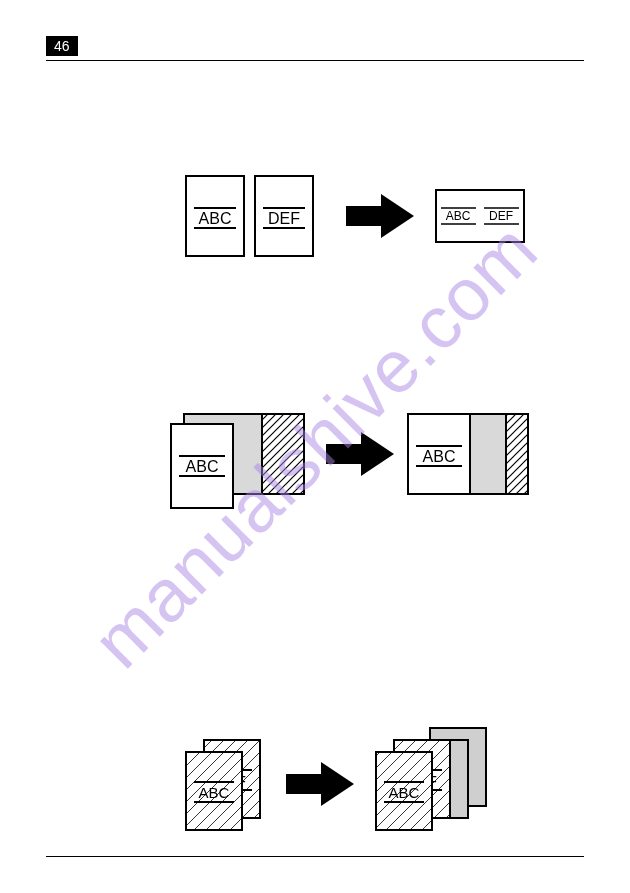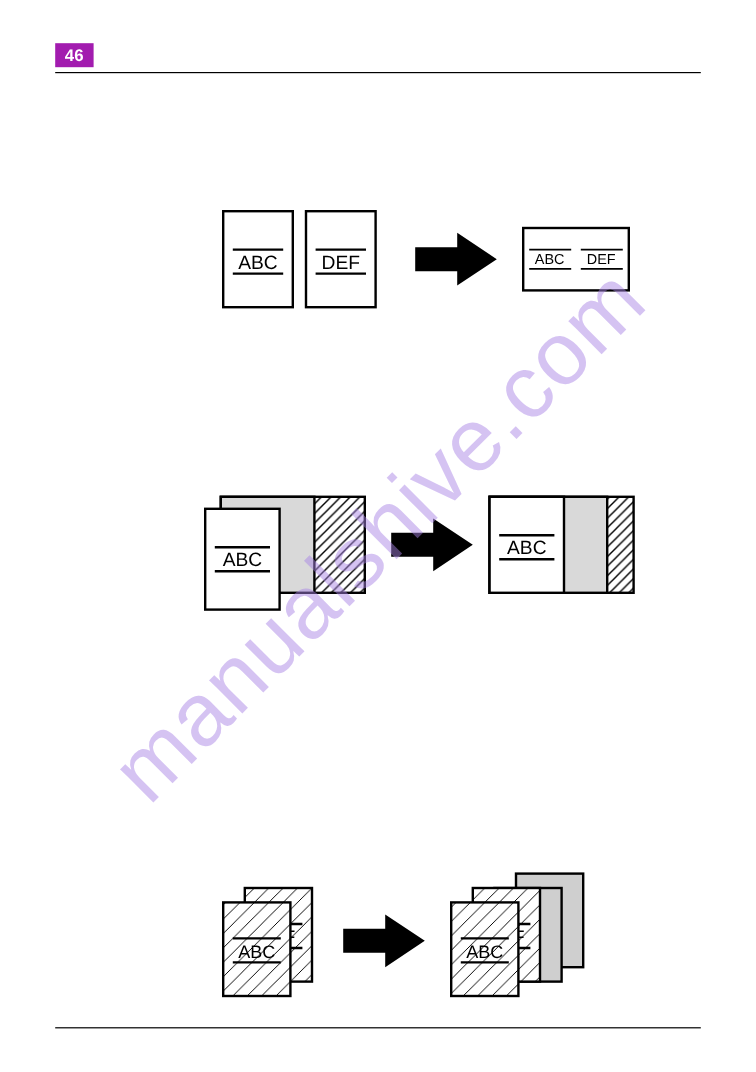--- a/index.html
+++ b/index.html
@@ -16,23 +16,23 @@
     left: 46px;
     right: 46px;
     top: 36px;
     bottom: 36px;
   }
   .header {
     position: relative;
     height: 26px;
   }
   .pnum {
-    background: #a21caf;
+    background: #000000;
     color: #fff;
-    font-weight: bold;
+    font-weight: normal;
     padding: 2px 8px;
     display: inline-block;
     font-size: 14px;
   }
   .hrule { border-top: 1px solid #000; margin-top: 4px; }
   .frule { border-top: 1px solid #000; position: absolute; bottom: 0; left: 0; right: 0; }
   .content { position: absolute; top: 50px; left: 0; right: 0; bottom: 12px; }
 
   .watermark {
     position: absolute;

